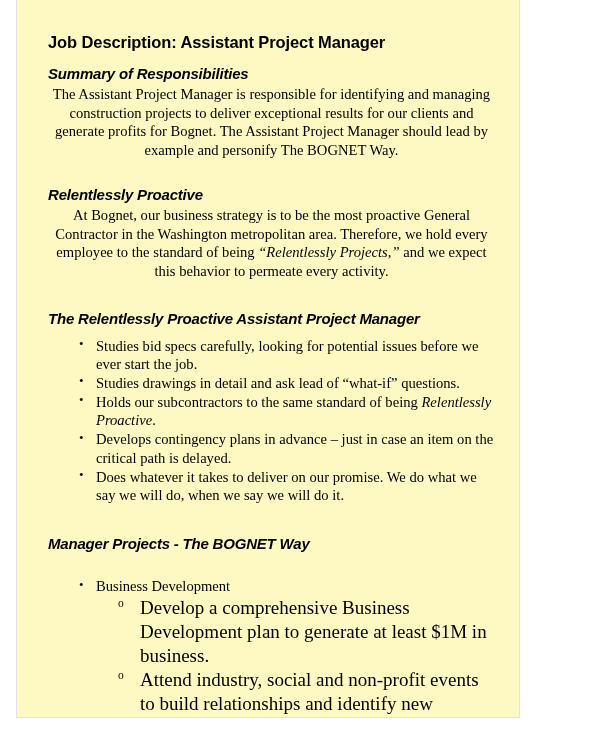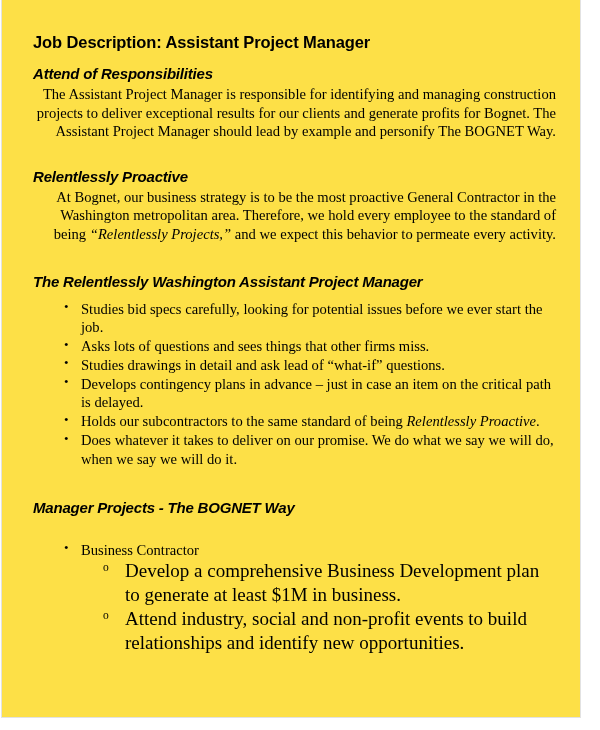--- a/index.html
+++ b/index.html
@@ -10,27 +10,27 @@
   body {
     width: 600px;
     height: 730px;
     overflow: hidden;
     font-family: "Liberation Serif", "DejaVu Serif", serif;
     color: #000000;
   }
 
   .page {
     position: relative;
-    width: 580px;
+    width: 504px;
     height: 718px;
-    margin: 0 auto 0 1px;
+    margin: 0 auto 0 16px;
     border: 1px solid #e2e2e2;
     border-top: none;
     box-sizing: border-box;
-    background: #fde047;
+    background: #fef9c3;
     overflow: hidden;
   }
 
   .content {
     padding: 33px 24px 0 31px;
   }
 
   
   .doc-title {
     font-family: "Liberation Sans", "DejaVu Sans", sans-serif;
@@ -62,21 +62,21 @@
   }
   .h-bold .cap {
     font-size: 18px;
   }
 
   
   .para {
     font-size: 14.6px;
     line-height: 1.265;
     margin: 0;
-    text-align: right;
+    text-align: center;
   }
 
   .gap-lg { height: 27px; }
   .gap-md { height: 22px; }
   .gap-xs { height: 6px; }
   .gap-section { height: 30px; }
 
   
   ul.lvl1 {
     list-style: none;
@@ -136,54 +136,53 @@
   em.it { font-style: italic; }
 </style>
 </head>
 <body>
 
 <div class="page">
   <div class="content">
 
     <h1 class="doc-title">Job Description:  Assistant Project Manager</h1>
 
-    <h2 class="h-italic">Attend of Responsibilities</h2>
+    <h2 class="h-italic">Summary of Responsibilities</h2>
 
     <p class="para">The Assistant Project Manager is responsible for identifying and managing construction projects to deliver exceptional results for our clients and generate profits for Bognet.  The Assistant Project Manager should lead by example and personify The BOGNET Way.</p>
 
     <div class="gap-lg"></div>
 
     <h2 class="h-italic">Relentlessly Proactive</h2>
 
     <p class="para"><span>At Bognet, our business strategy is to be the most proactive General Contractor in the Washington metropolitan area.  Therefore, we hold every employee to the standard of being </span><em class="it">“Relentlessly Projects,”</em><span> and we expect this behavior to permeate every activity.</span></p>
 
     <div class="gap-section"></div>
 
-    <h2 class="h-italic">The Relentlessly Washington Assistant Project Manager</h2>
+    <h2 class="h-italic">The Relentlessly Proactive Assistant Project Manager</h2>
 
     <div class="gap-xs"></div>
 
     <ul class="lvl1">
       <li><span>Studies bid specs carefully, looking for potential issues before we ever start the job.</span></li>
-      <li><span>Asks lots of questions and sees things that other firms miss.</span></li>
       <li><span>Studies drawings in detail and ask lead of “what-if” questions.</span></li>
+      <li><span>Holds our subcontractors to the same standard of being </span><em class="it">Relentlessly Proactive</em><span>.</span></li>
       <li><span>Develops contingency plans in advance – just in case an item on the critical path is delayed.</span></li>
-      <li><span>Holds our subcontractors to the same standard of being </span><em class="it">Relentlessly Proactive</em><span>.</span></li>
       <li><span>Does whatever it takes to deliver on our promise.  We do what we say we will do, when we say we will do it.</span></li>
     </ul>
 
     <div class="gap-section"></div>
 
     <h2 class="h-italic">Manager Projects - The BOGNET Way</h2>
 
     <div class="gap-md"></div>
 
 
     <div>
-      <div class="li-plain">Business Contractor</div>
+      <div class="li-plain">Business Development</div>
       <ul class="lvl2">
         <li>Develop a comprehensive Business Development plan to generate at least $1M in business.</li>
         <li>Attend industry, social and non-profit events to build relationships and identify new opportunities.</li>
       </ul>
     </div>
 
   </div>
 </div>
 
 </body></html>

